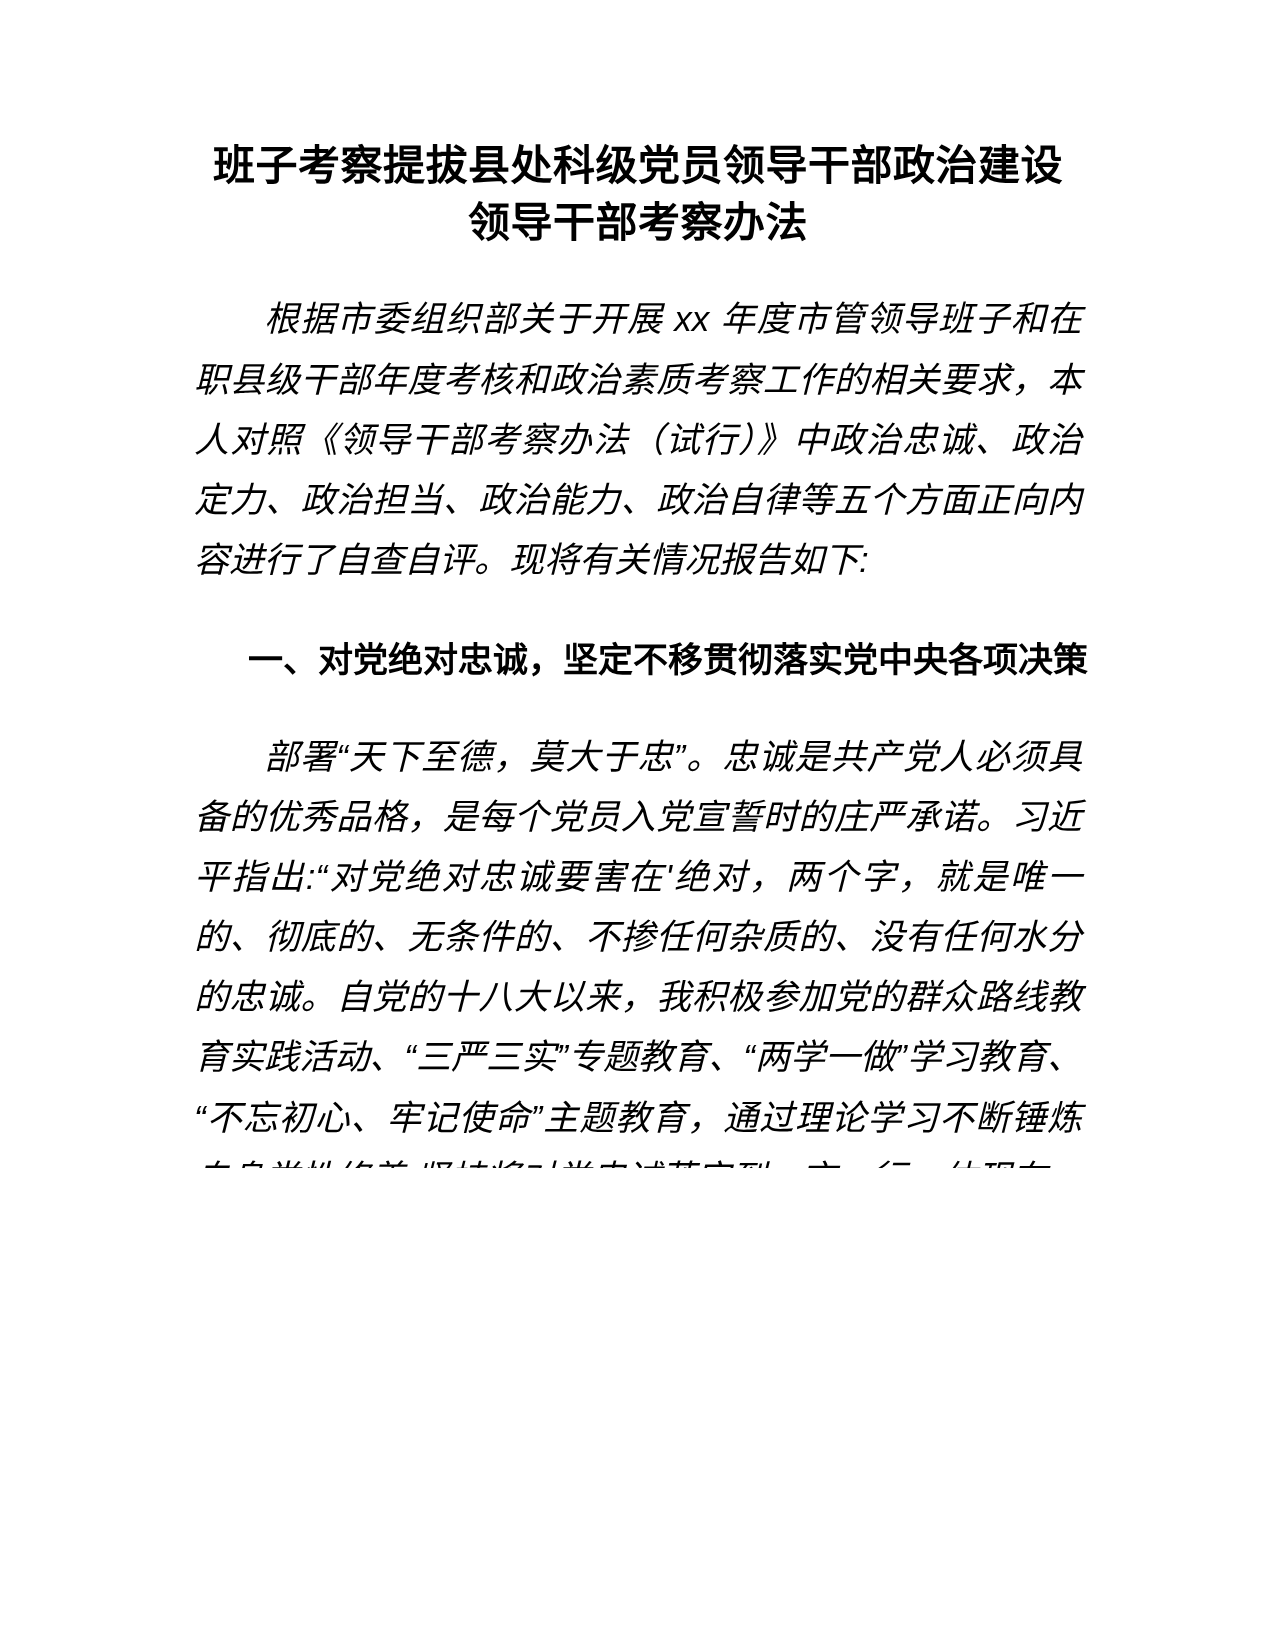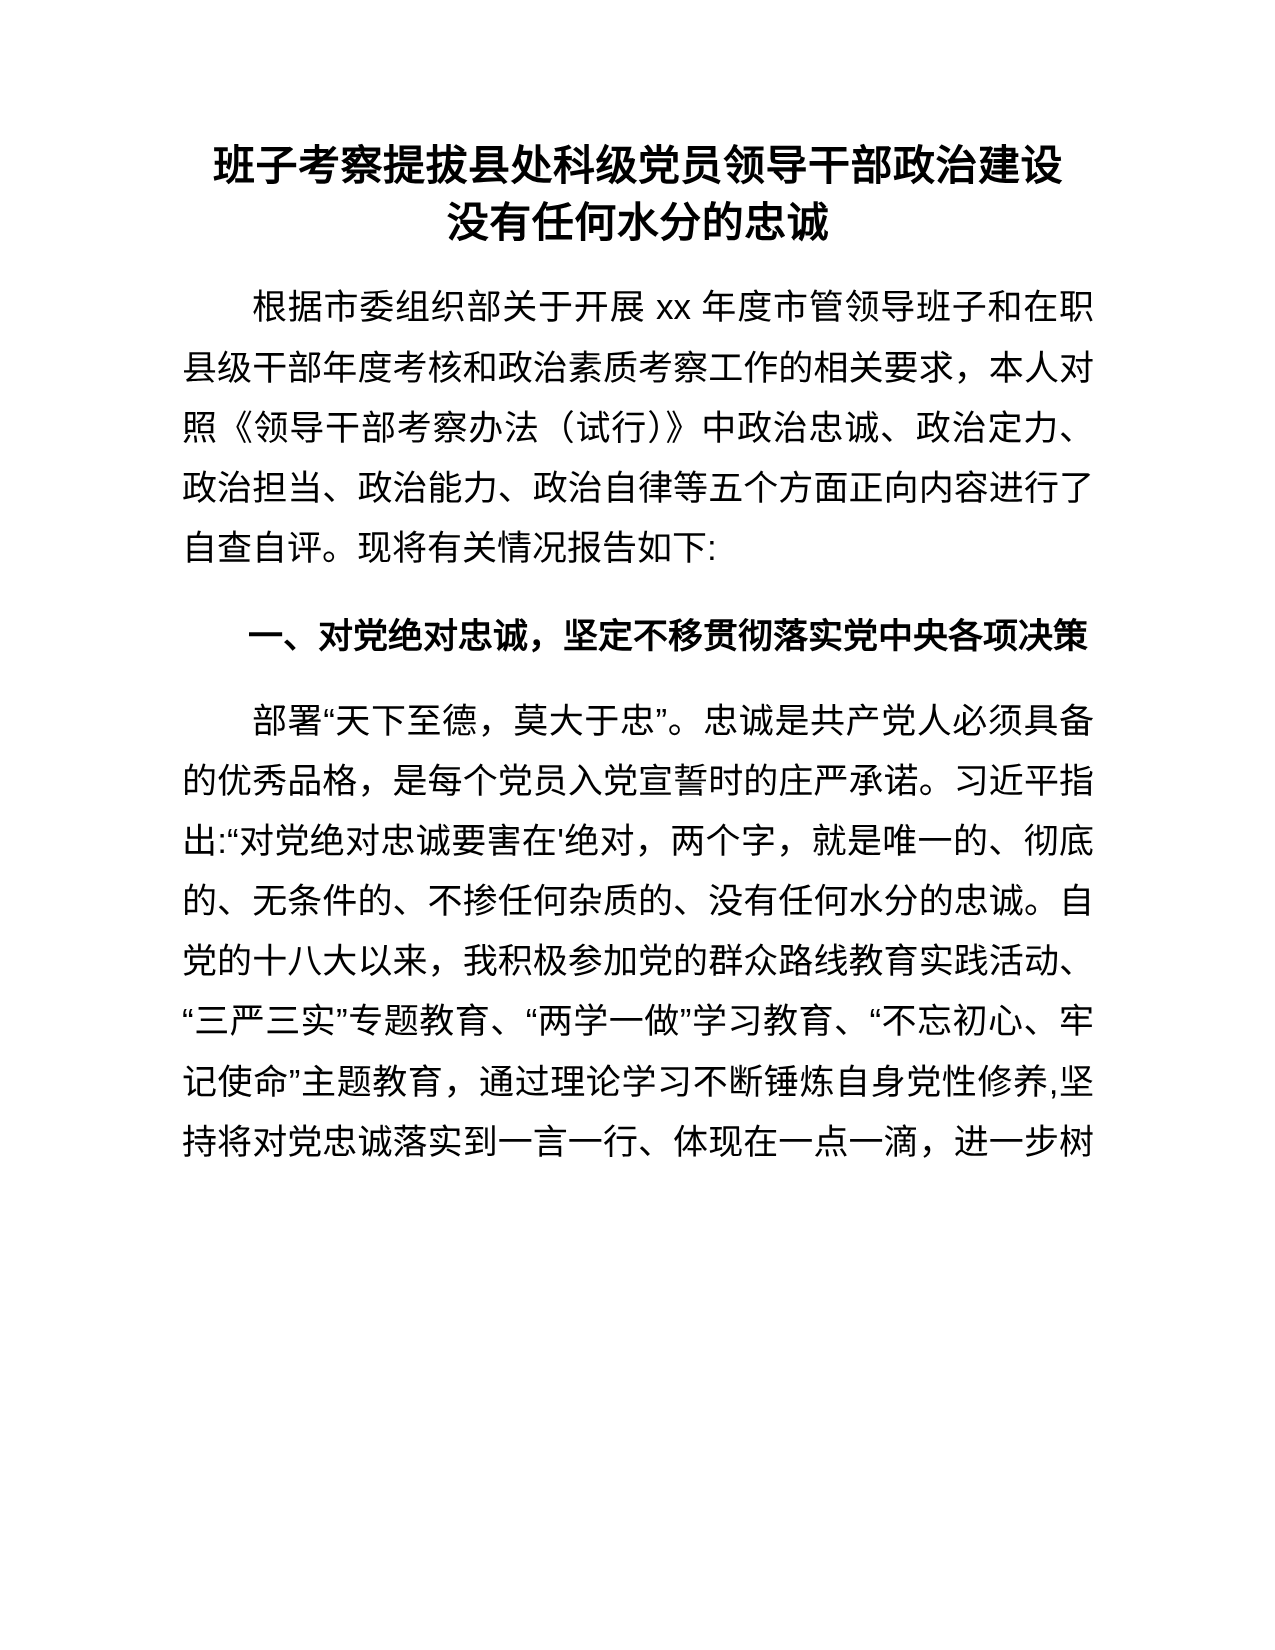--- a/index.html
+++ b/index.html
@@ -33,29 +33,30 @@
     font-weight: bold;
     line-height: 1.35;
     text-align: center;
     letter-spacing: 0.5px;
     color: #000000;
   }
   .doc-title .title-line {
     display: block;
   }
   .body-para {
-    margin: 4px;
+    margin: 16px;
     padding-top: 22px;
     font-size: 35px;
     line-height: 1.72;
     text-align: justify;
     text-justify: inter-ideograph;
     text-indent: 2em;
     color: #000000;
     letter-spacing: 0px;
+    font-style: italic;
   }
   .section-heading {
     margin: 0;
     padding-top: 24px;
     font-size: 35px;
     font-weight: bold;
     line-height: 1.72;
     text-indent: 2em;
     text-align: left;
     color: #000000;
@@ -68,21 +69,21 @@
   }
 </style>
 </head>
 <body>
 
 <div class="page">
   <div class="content">
 
     <h1 class="doc-title">
       <span class="title-line">班子考察提拔县处科级党员领导干部政治建设</span>
-      <span class="title-line">没有任何水分的忠诚</span>
+      <span class="title-line">领导干部考察办法</span>
     </h1>
 
     <p class="body-para">根据市委组织部关于开展 xx 年度市管领导班子和在职县级干部年度考核和政治素质考察工作的相关要求，本人对照《领导干部考察办法（试行）》中政治忠诚、政治定力、政治担当、政治能力、政治自律等五个方面正向内容进行了自查自评。现将有关情况报告如下:</p>
 
     <h2 class="section-heading">一、对党绝对忠诚，坚定不移贯彻落实党中央各项决策</h2>
 
     <p class="body-para para-tight">部署“天下至德，莫大于忠”。忠诚是共产党人必须具备的优秀品格，是每个党员入党宣誓时的庄严承诺。习近平指出:“对党绝对忠诚要害在'绝对，两个字，就是唯一的、彻底的、无条件的、不掺任何杂质的、没有任何水分的忠诚。自党的十八大以来，我积极参加党的群众路线教育实践活动、“三严三实”专题教育、“两学一做”学习教育、“不忘初心、牢记使命”主题教育，通过理论学习不断锤炼自身党性修养,坚持将对党忠诚落实到一言一行、体现在一点一滴，进一步树牢了“四个意识”，坚定了“两个维护”。</p>
 
     <h2 class="section-heading">二、保持政治定力，是党员干部对党忠诚的</h2>
 

